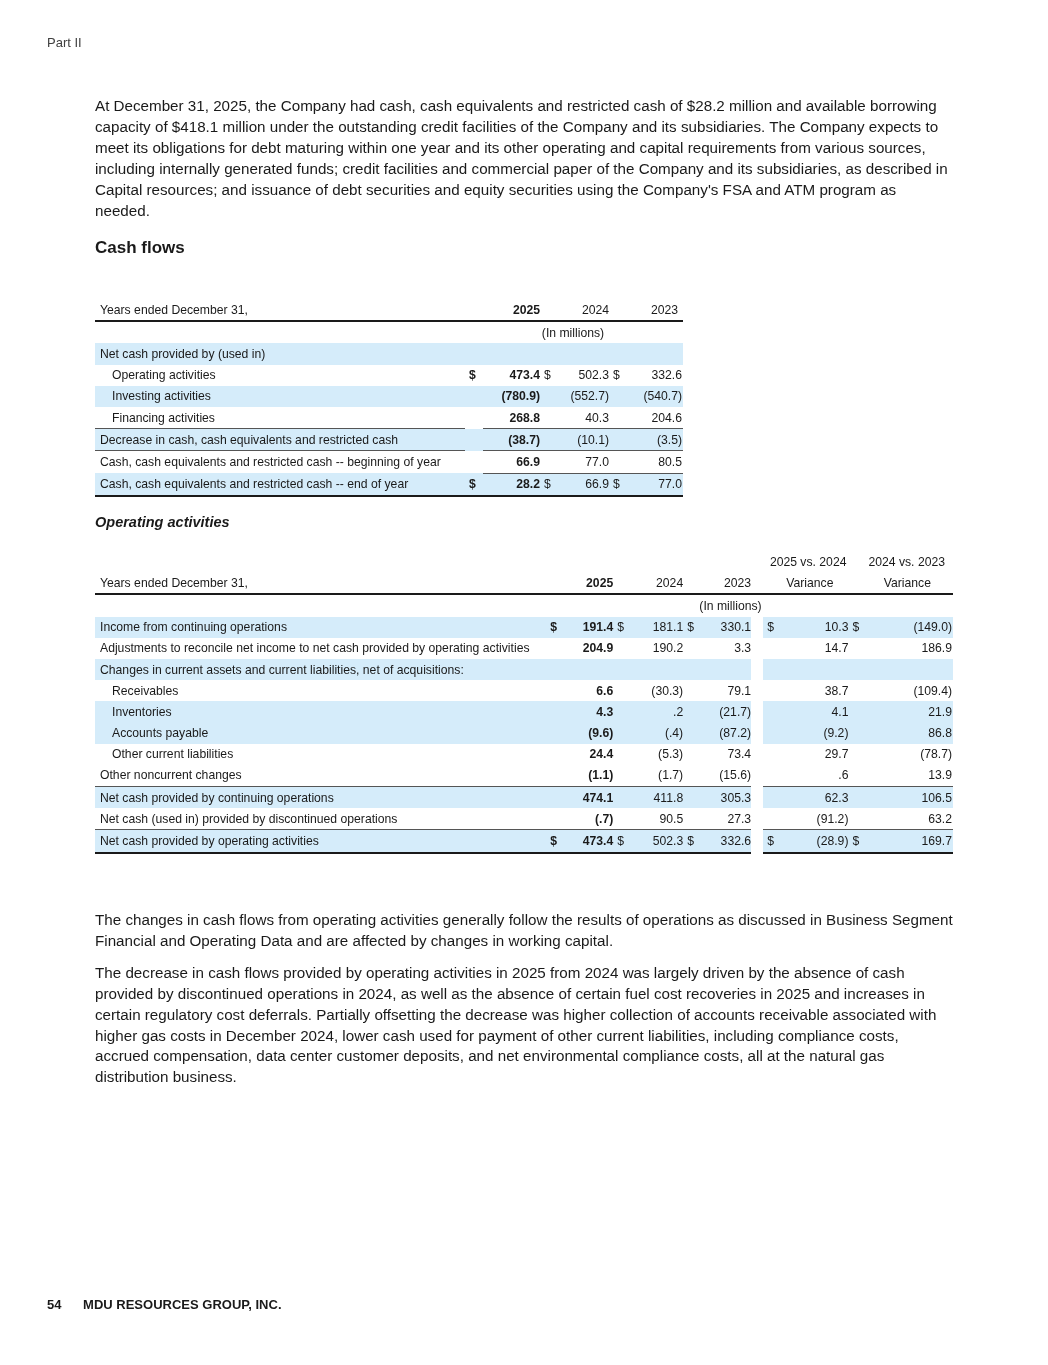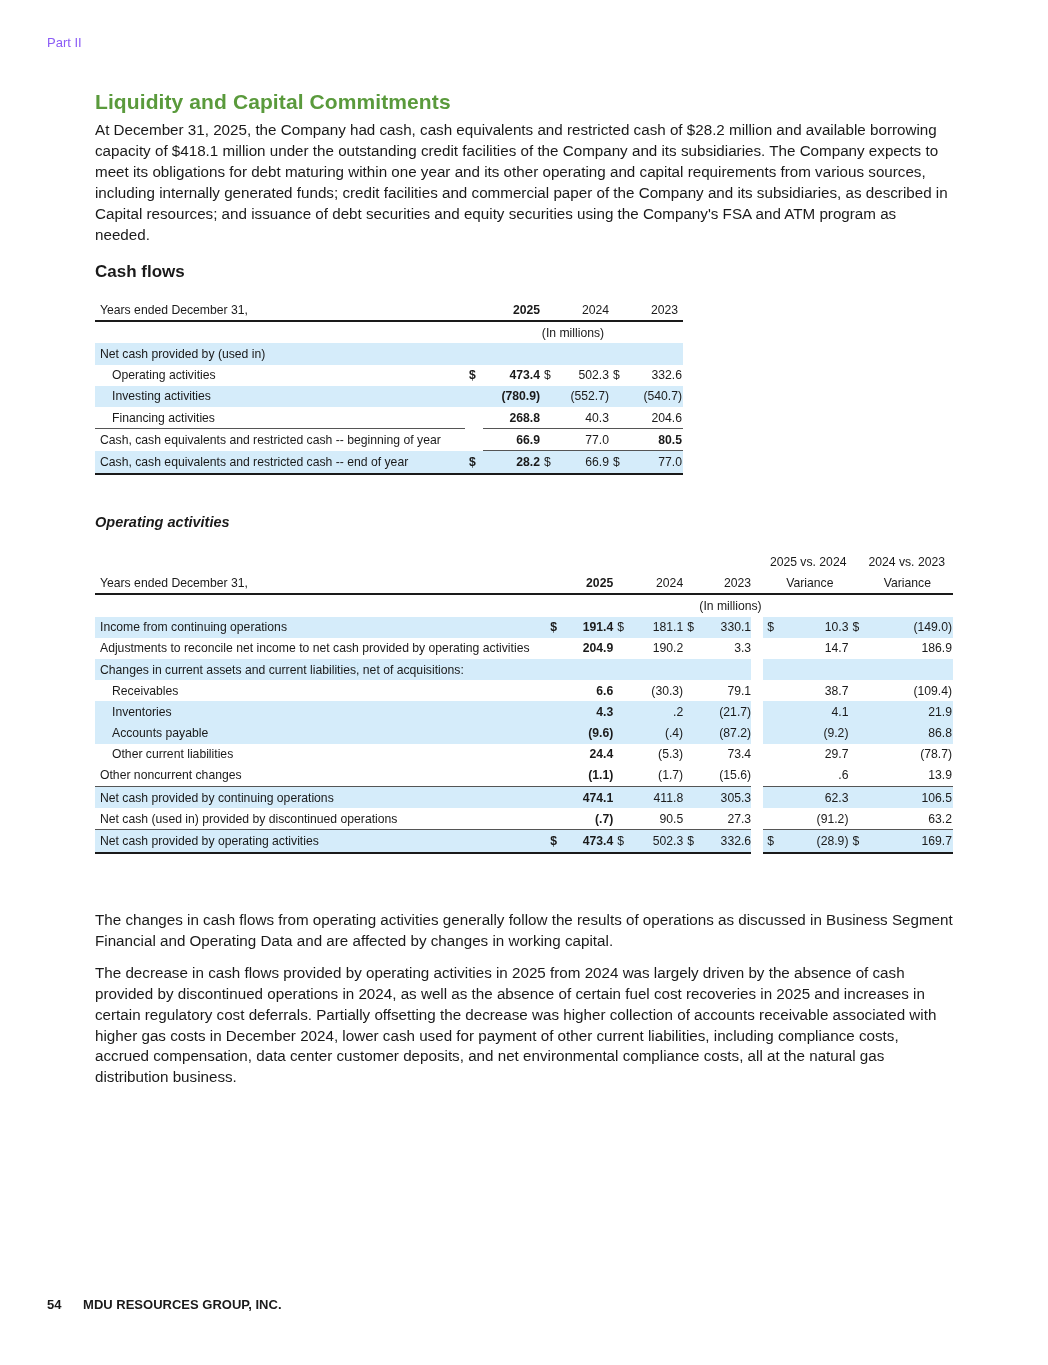--- a/index.html
+++ b/index.html
@@ -1,17 +1,17 @@
 <!DOCTYPE html>
 <html><head>
 <meta charset="utf-8">
 <style>
   html, body { margin: 0; padding: 0; background: #ffffff; }
   body { width: 1048px; height: 1365px; position: relative; font-family: "Liberation Sans", sans-serif; color: #1a1a1a; overflow: hidden; }
-  .part { position: absolute; left: 47px; top: 35px; font-size: 13px; color: #8b5cf6; }
+  .part { position: absolute; left: 47px; top: 35px; font-size: 13px; color: #404040; }
   .content { position: absolute; left: 95px; top: 90px; width: 860px; }
   h1 { margin: 0; font-size: 21px; font-weight: 900; color: #5a9a3c; letter-spacing: 0.1px; }
   p.body { margin: 6px 0 0 0; font-size: 15.2px; line-height: 20.9px; color: #1a1a1a; }
   h2 { margin: 17px 0 0 0; font-size: 17px; font-weight: bold; }
   h3 { margin: 0; font-size: 14.5px; font-weight: bold; font-style: italic; }
   table { border-collapse: collapse; font-size: 12.2px; }
   td { padding: 0 0 0 0; height: 21.2px; vertical-align: middle; white-space: nowrap; }
   .lbl { padding-left: 5px; }
   .ind { padding-left: 17px; }
   .num { text-align: right; }
@@ -26,21 +26,20 @@
   .footer { position: absolute; left: 47px; top: 1297px; font-size: 13px; font-weight: bold; }
   .footer span.pg { margin-right: 18px; }
   .gap { background: #fff !important; }
 </style>
 </head>
 <body>
 
 <div class="part">Part II</div>
 
 <div class="content">
-  <h1>Liquidity and Capital Commitments</h1>
   <p class="body">At December 31, 2025, the Company had cash, cash equivalents and restricted cash of $28.2 million and available borrowing capacity of $418.1 million under the outstanding credit facilities of the Company and its subsidiaries. The Company expects to meet its obligations for debt maturing within one year and its other operating and capital requirements from various sources, including internally generated funds; credit facilities and commercial paper of the Company and its subsidiaries, as described in Capital resources; and issuance of debt securities and equity securities using the Company's FSA and ATM program as needed.</p>
   <h2>Cash flows</h2>
 </div>
 
 <table id="cf-table">
   <colgroup>
     <col style="width:370px">
       <col style="width:18px">
       <col style="width:57px">
       <col style="width:14px">
@@ -95,28 +94,37 @@
       </tr>
       <tr>
         <td class="ind">Financing activities</td>
         <td class="b" style="padding-left: 4px;"></td>
         <td class="num b">268.8</td>
         <td class="" style="padding-left: 4px;"></td>
         <td class="num">40.3</td>
         <td class="" style="padding-left: 4px;"></td>
         <td class="num" style="padding-right: 1px;">204.6</td>
       </tr>
+      <tr class="sh">
+        <td class="lbl" style="border-top: 1px solid rgb(85, 85, 85);">Decrease in cash, cash equivalents and restricted cash</td>
+        <td class="b" style="padding-left: 4px;"></td>
+        <td class="num b" style="border-top: 1px solid rgb(85, 85, 85);">(38.7)</td>
+        <td class="" style="padding-left: 4px; border-top: 1px solid rgb(85, 85, 85);"></td>
+        <td class="num" style="border-top: 1px solid rgb(85, 85, 85);">(10.1)</td>
+        <td class="" style="padding-left: 4px; border-top: 1px solid rgb(85, 85, 85);"></td>
+        <td class="num" style="padding-right: 1px; border-top: 1px solid rgb(85, 85, 85);">(3.5)</td>
+      </tr>
       <tr>
         <td class="lbl" style="border-top: 1px solid rgb(85, 85, 85);">Cash, cash equivalents and restricted cash -- beginning of year</td>
         <td class="b" style="padding-left: 4px;"></td>
         <td class="num b" style="border-top: 1px solid rgb(85, 85, 85);">66.9</td>
         <td class="" style="padding-left: 4px; border-top: 1px solid rgb(85, 85, 85);"></td>
         <td class="num" style="border-top: 1px solid rgb(85, 85, 85);">77.0</td>
         <td class="" style="padding-left: 4px; border-top: 1px solid rgb(85, 85, 85);"></td>
-        <td class="num" style="padding-right: 1px; border-top: 1px solid rgb(85, 85, 85); font-weight: bold;">80.5</td>
+        <td class="num" style="padding-right: 1px; border-top: 1px solid rgb(85, 85, 85);">80.5</td>
       </tr>
       <tr class="sh">
         <td class="lbl" style="border-bottom: 2px solid rgb(26, 26, 26);">Cash, cash equivalents and restricted cash -- end of year</td>
         <td class="b" style="padding-left: 4px; border-bottom: 2px solid rgb(26, 26, 26);">$</td>
         <td class="num b" style="border-top: 1px solid rgb(85, 85, 85); border-bottom: 2px solid rgb(26, 26, 26);">28.2</td>
         <td class="" style="padding-left: 4px; border-top: 1px solid rgb(85, 85, 85); border-bottom: 2px solid rgb(26, 26, 26);">$</td>
         <td class="num" style="border-top: 1px solid rgb(85, 85, 85); border-bottom: 2px solid rgb(26, 26, 26);">66.9</td>
         <td class="" style="padding-left: 4px; border-top: 1px solid rgb(85, 85, 85); border-bottom: 2px solid rgb(26, 26, 26);">$</td>
         <td class="num" style="padding-right: 1px; border-top: 1px solid rgb(85, 85, 85); border-bottom: 2px solid rgb(26, 26, 26);">77.0</td>
       </tr>

